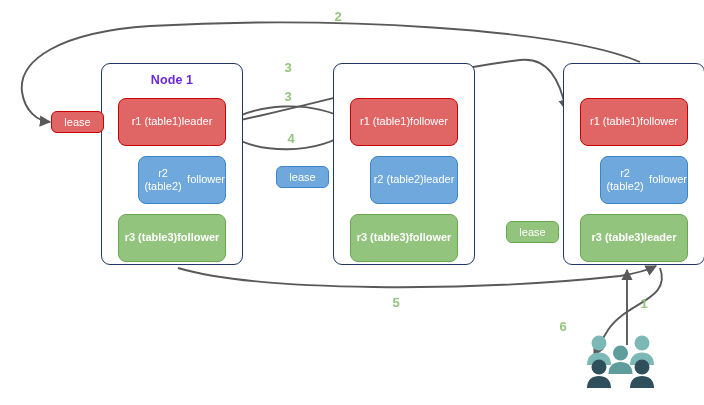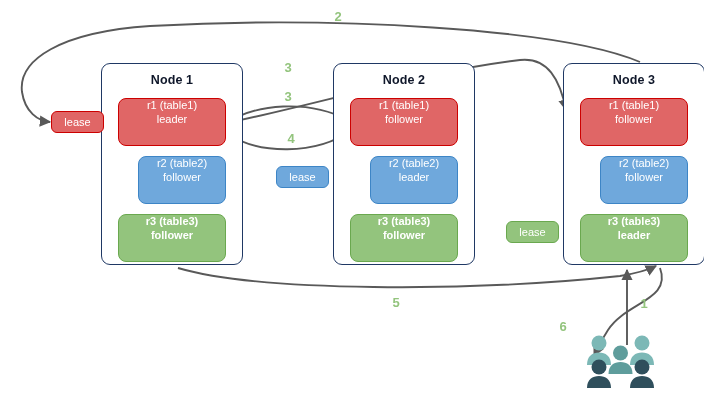--- a/index.html
+++ b/index.html
@@ -33,34 +33,33 @@
     background: #ffffff;
   }
   .node-title {
     position: absolute;
     left: 0;
     right: 0;
     top: 9px;
     text-align: center;
     font-size: 12.5px;
     font-weight: bold;
-    color: #0f172a;
+    color: #6d28d9;
     letter-spacing: 0.1px;
   }
   .replica {
     position: absolute;
     left: 16px;
     right: 16px;
     height: 48px;
     border-radius: 8px;
     box-sizing: border-box;
     display: flex;
-    flex-direction: column;
     align-items: center;
-    justify-content: flex-start;
+    justify-content: center;
     color: #ffffff;
     font-size: 11px;
     line-height: 13.5px;
     text-align: center;
   }
   .replica .ln { display: block; }
   .rep-red {
     background: #e06666;
     border: 1.5px solid #cc0000;
   }
@@ -146,37 +145,35 @@
       <span class="ln">r2 (table2)</span>
       <span class="ln">follower</span>
     </div>
     <div class="replica rep-green" style="top:150px;">
       <span class="ln">r3 (table3)</span>
       <span class="ln">follower</span>
     </div>
   </div>
 
   <div class="node" style="left:333px; top:63px; width:142px; height:202px;">
-    <div class="node-title">Node 2</div>
     <div class="replica rep-red" style="top:34px;">
       <span class="ln">r1 (table1)</span>
       <span class="ln">follower</span>
     </div>
     <div class="replica rep-blue" style="top:92px;">
       <span class="ln">r2 (table2)</span>
       <span class="ln">leader</span>
     </div>
     <div class="replica rep-green" style="top:150px;">
       <span class="ln">r3 (table3)</span>
       <span class="ln">follower</span>
     </div>
   </div>
 
   <div class="node" style="left:563px; top:63px; width:142px; height:202px;">
-    <div class="node-title">Node 3</div>
     <div class="replica rep-red" style="top:34px;">
       <span class="ln">r1 (table1)</span>
       <span class="ln">follower</span>
     </div>
     <div class="replica rep-blue" style="top:92px;">
       <span class="ln">r2 (table2)</span>
       <span class="ln">follower</span>
     </div>
     <div class="replica rep-green" style="top:150px;">
       <span class="ln">r3 (table3)</span>

